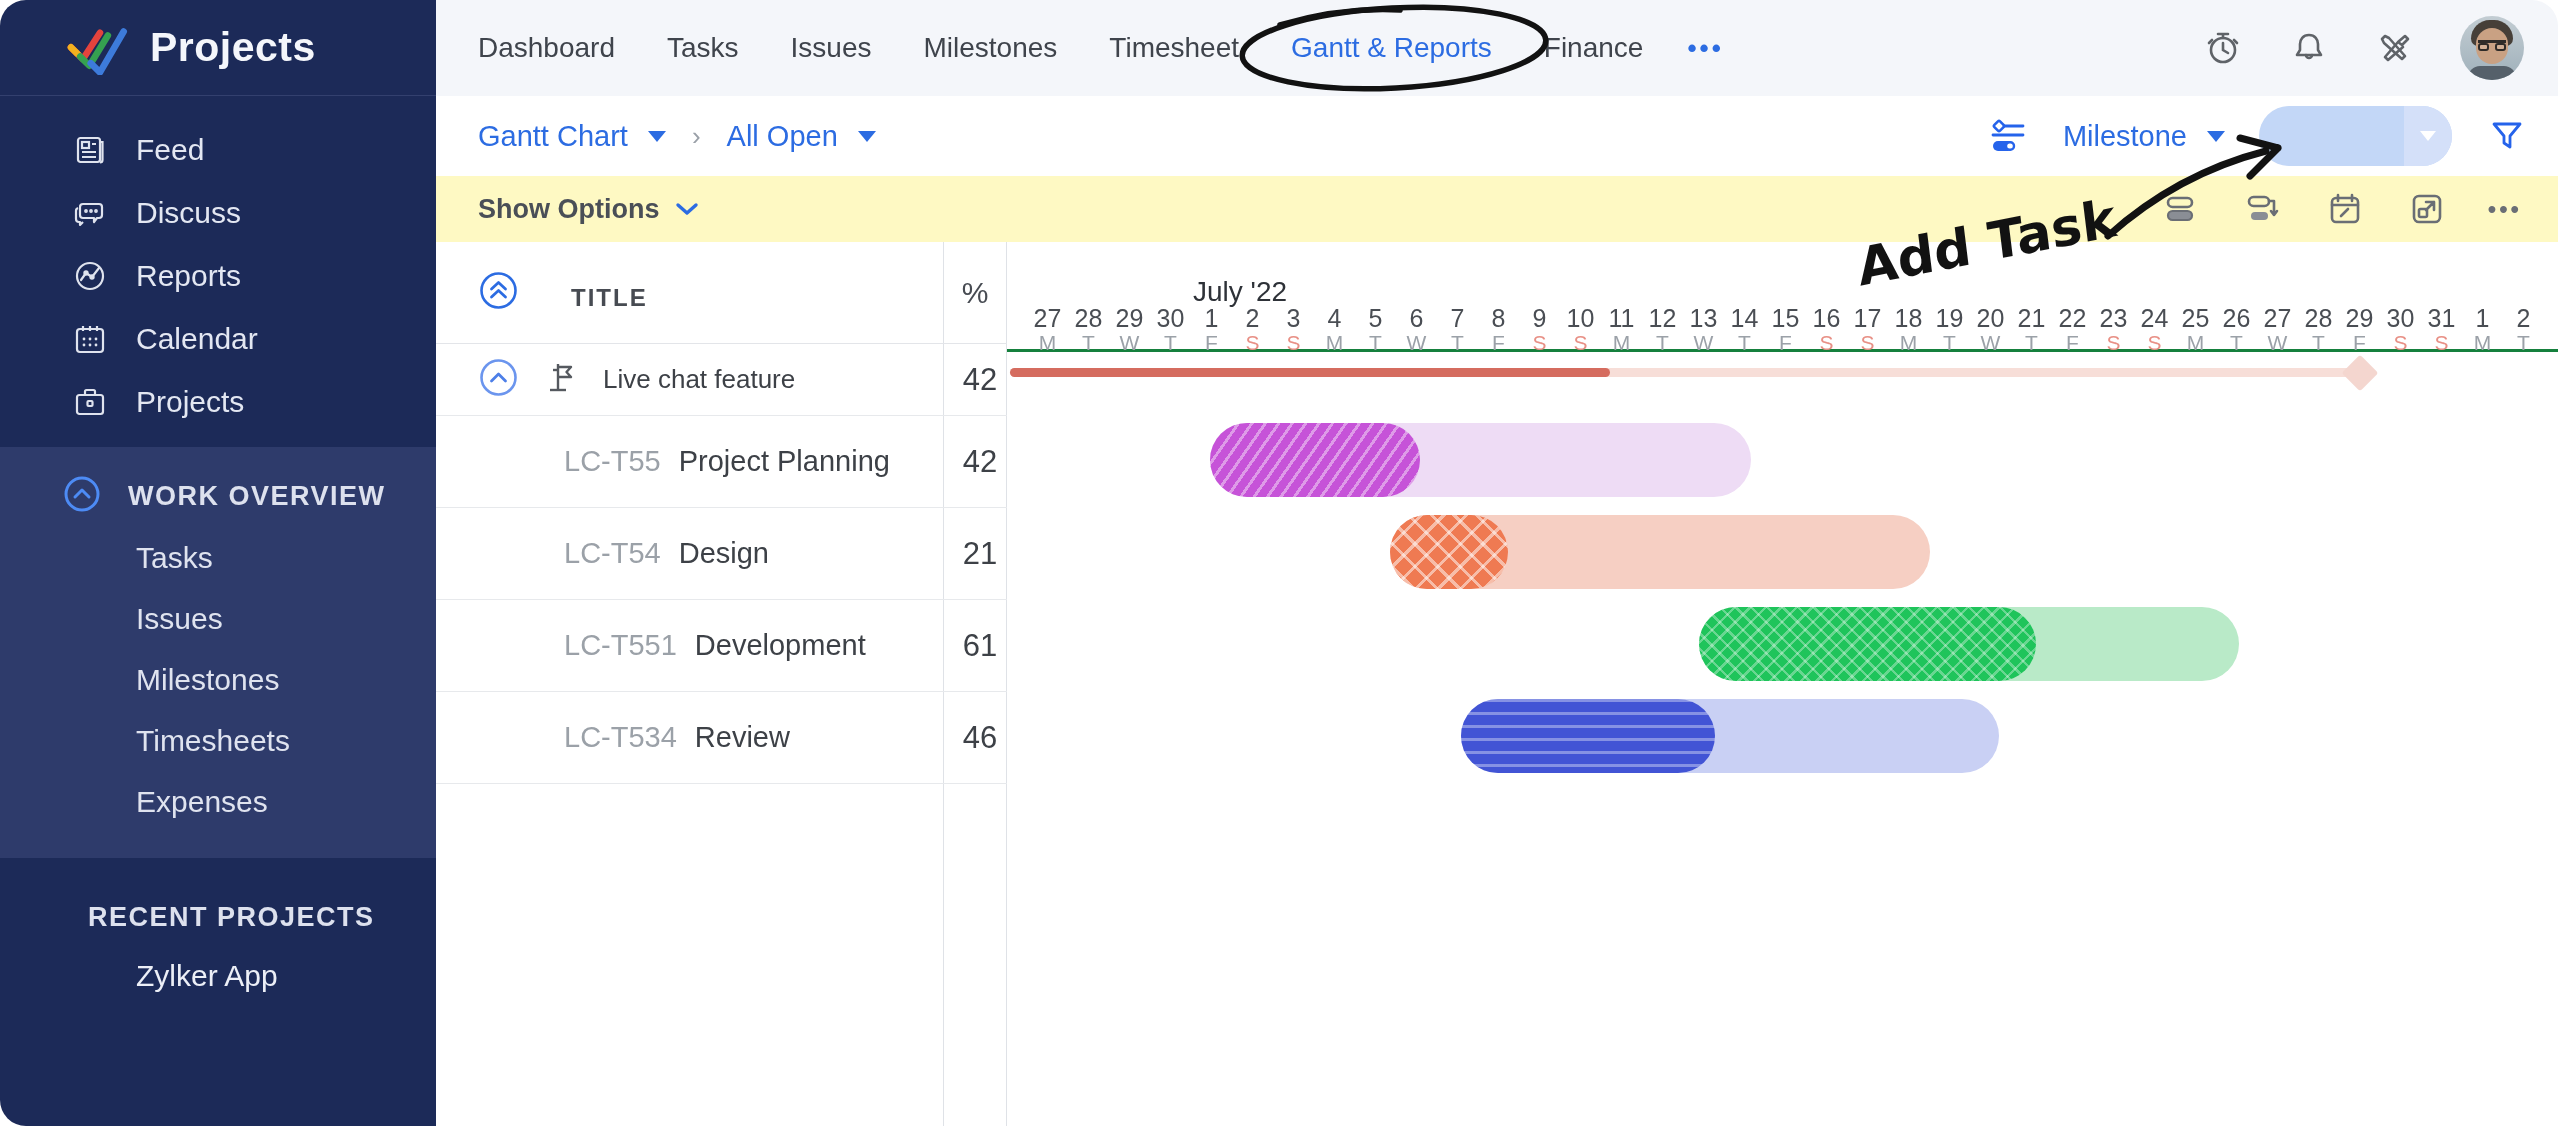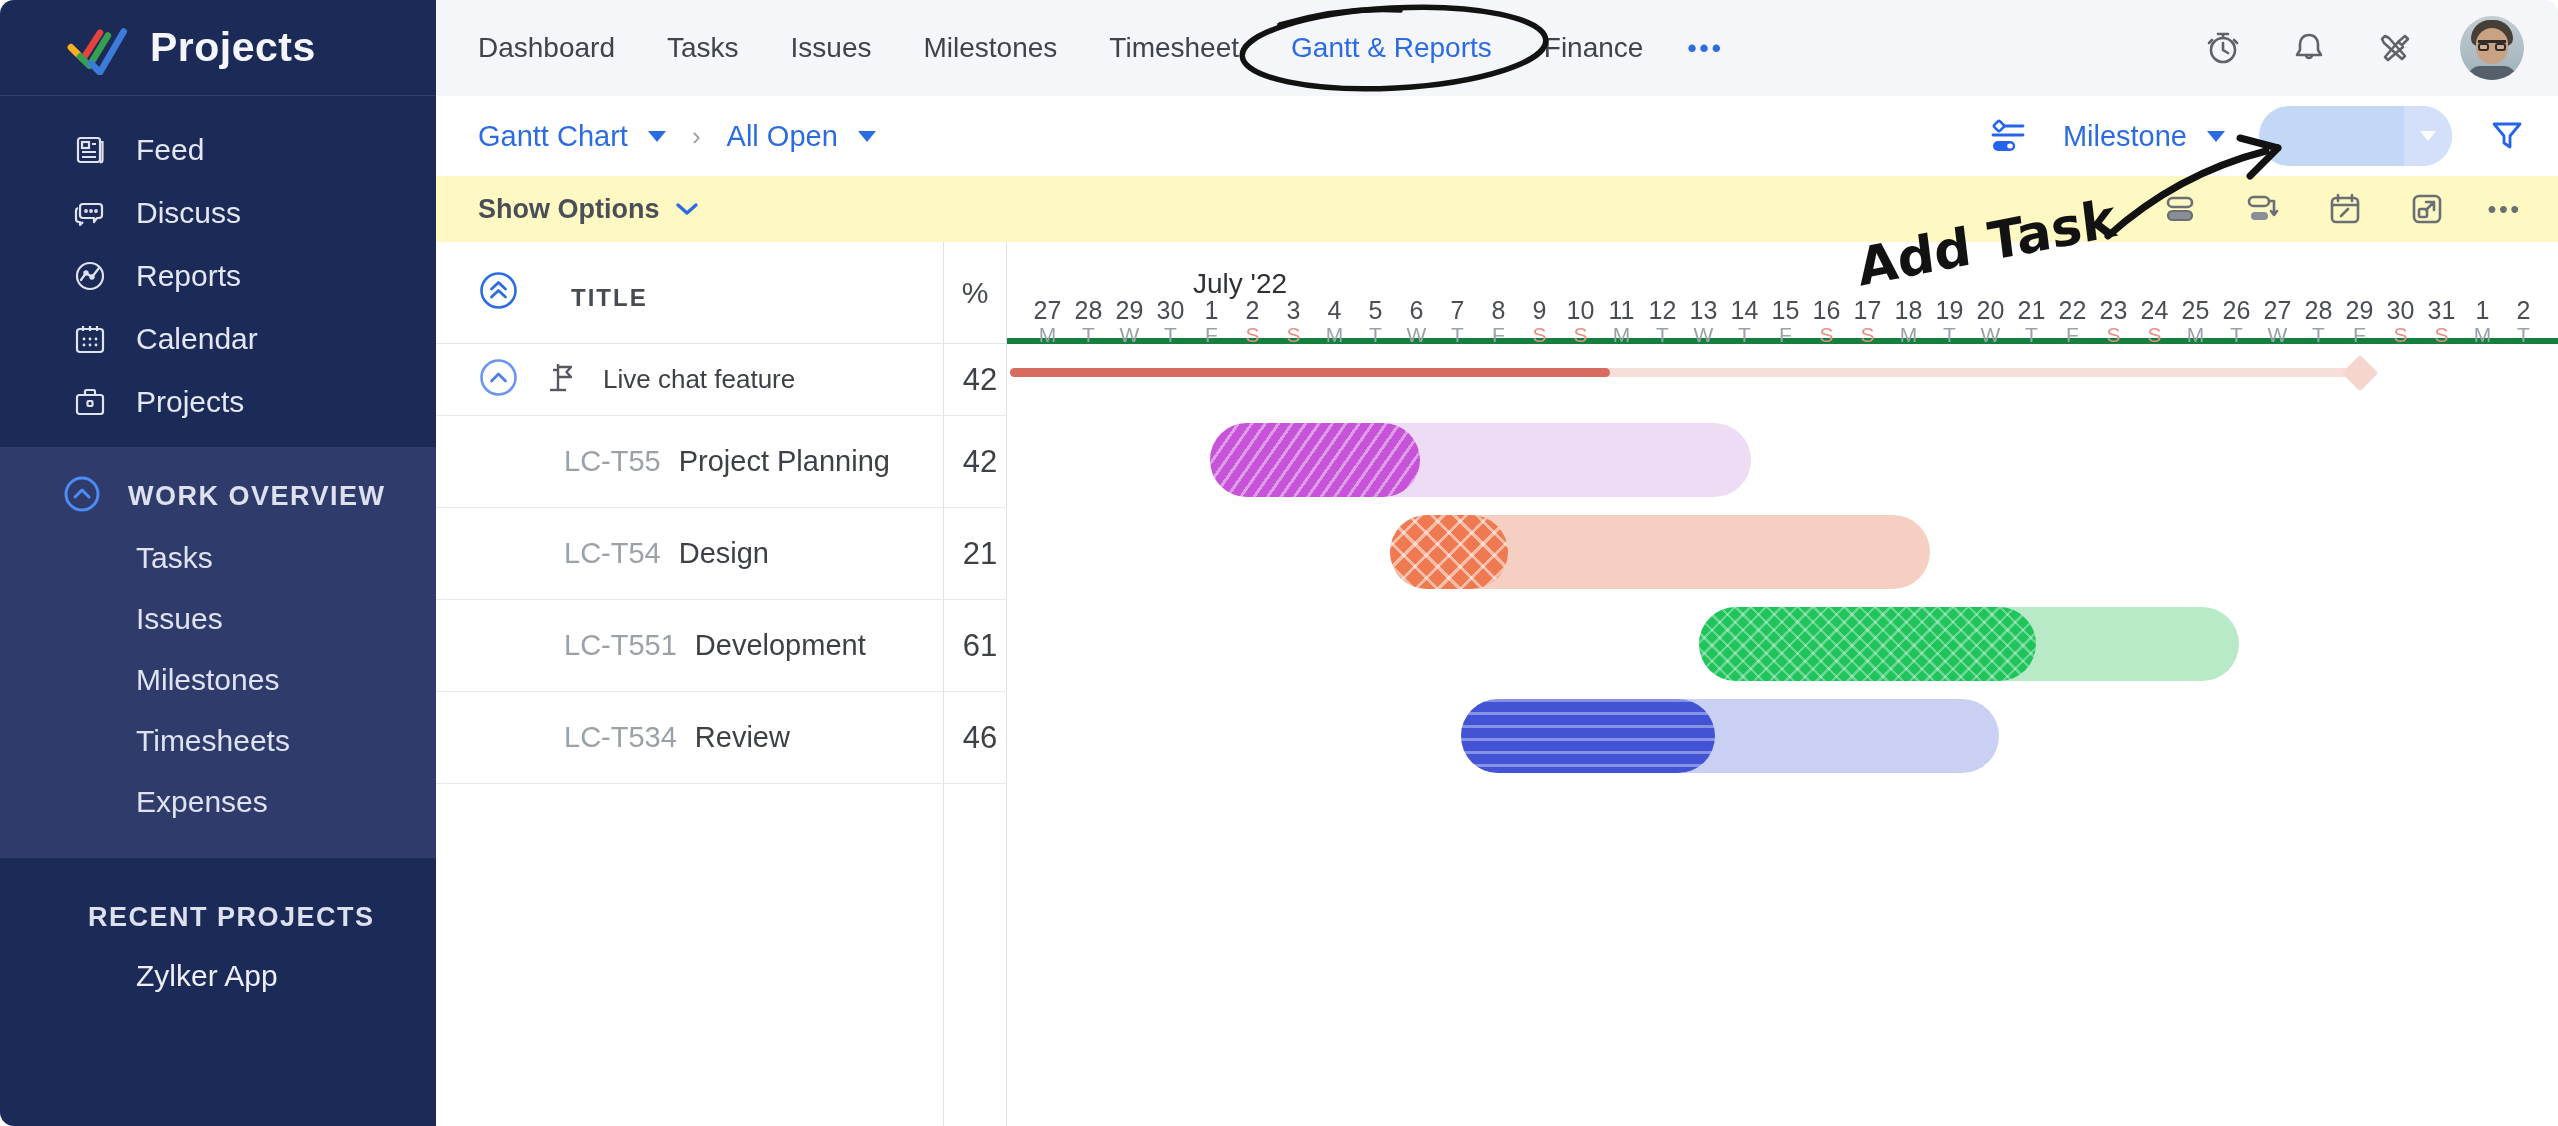--- a/index.html
+++ b/index.html
@@ -1,18 +1,18 @@
 <!DOCTYPE html>
 <html><head>
 <meta charset="utf-8">
 <style>
   html,body{margin:0;padding:0;background:#ffffff;}
   *{box-sizing:border-box;}
   body{font-family:"Liberation Sans", sans-serif; -webkit-font-smoothing:antialiased;}
-  .frame{position:relative;width:2558px;height:1126px;border-radius:14px;overflow:hidden;background:#fff;}
+  .frame{position:relative;width:2558px;height:1126px;border-radius:26px;overflow:hidden;background:#fff;}
 
   
   .sidebar{position:absolute;left:0;top:0;width:436px;height:1126px;background:#1c2a58;color:#e7eaf3;}
   .logo-row{height:96px;display:flex;align-items:center;padding-left:64px;border-bottom:1px solid #33406e;}
   .brand{color:#f4f6fb;font-size:41px;font-weight:700;margin-left:22px;letter-spacing:.5px;}
   .side-main{padding-top:22px;}
   .side-item{height:63px;display:flex;align-items:center;padding-left:70px;cursor:pointer;}
   .side-item .ic{width:40px;height:40px;flex:0 0 40px;display:flex;align-items:center;justify-content:center;}
   .side-item .lbl{margin-left:26px;font-size:30px;color:#e3e7f2;}
   .band{background:#2e3b6b;margin-top:14px;padding:18px 0 26px 0;}
@@ -69,21 +69,21 @@
   .trow.mrow{height:72px;}
   .trow.task{height:92px;}
   .mrow .c-title{padding-left:42px;gap:22px;}
   .mrow .mname{font-size:26px;color:#3d4147;}
   .task .c-title{padding-left:128px;gap:18px;}
   .rid{font-size:29px;color:#9ba1a8;}
   .rname{font-size:29px;color:#3d4147;}
 
   
   .gantt{position:absolute;left:571px;top:0;right:0;bottom:0;overflow:hidden;}
-  .gantt-head{position:absolute;left:0;top:0;right:0;height:102px;border-bottom:6px solid #15803d;}
+  .gantt-head{position:absolute;left:0;top:8px;right:0;height:102px;border-bottom:3px solid #15803d;}
   .month-label{position:absolute;left:233px;top:26px;transform:translateX(-50%);font-size:28px;color:#2e3238;}
   .days{position:absolute;left:20px;top:56px;display:flex;}
   .day{width:41px;text-align:center;}
   .day .n{font-size:25px;color:#4a4e54;line-height:25px;}
   .day .w{font-size:21px;color:#9ba1a8;line-height:24px;}
   .day.we .w{color:#e89086;}
   .bar{position:absolute;height:74px;border-radius:37px;}
   .bar .prog{position:absolute;left:0;top:0;bottom:0;border-radius:37px;}
   .pat-dash{background-image:repeating-linear-gradient(125deg, rgba(255,255,255,.42) 0 3px, rgba(0,0,0,0) 3px 11px);}
   .pat-cross{background-image:repeating-linear-gradient(45deg, rgba(255,255,255,.5) 0 3px, rgba(0,0,0,0) 3px 16px),repeating-linear-gradient(-45deg, rgba(255,255,255,.5) 0 3px, rgba(0,0,0,0) 3px 16px);}

